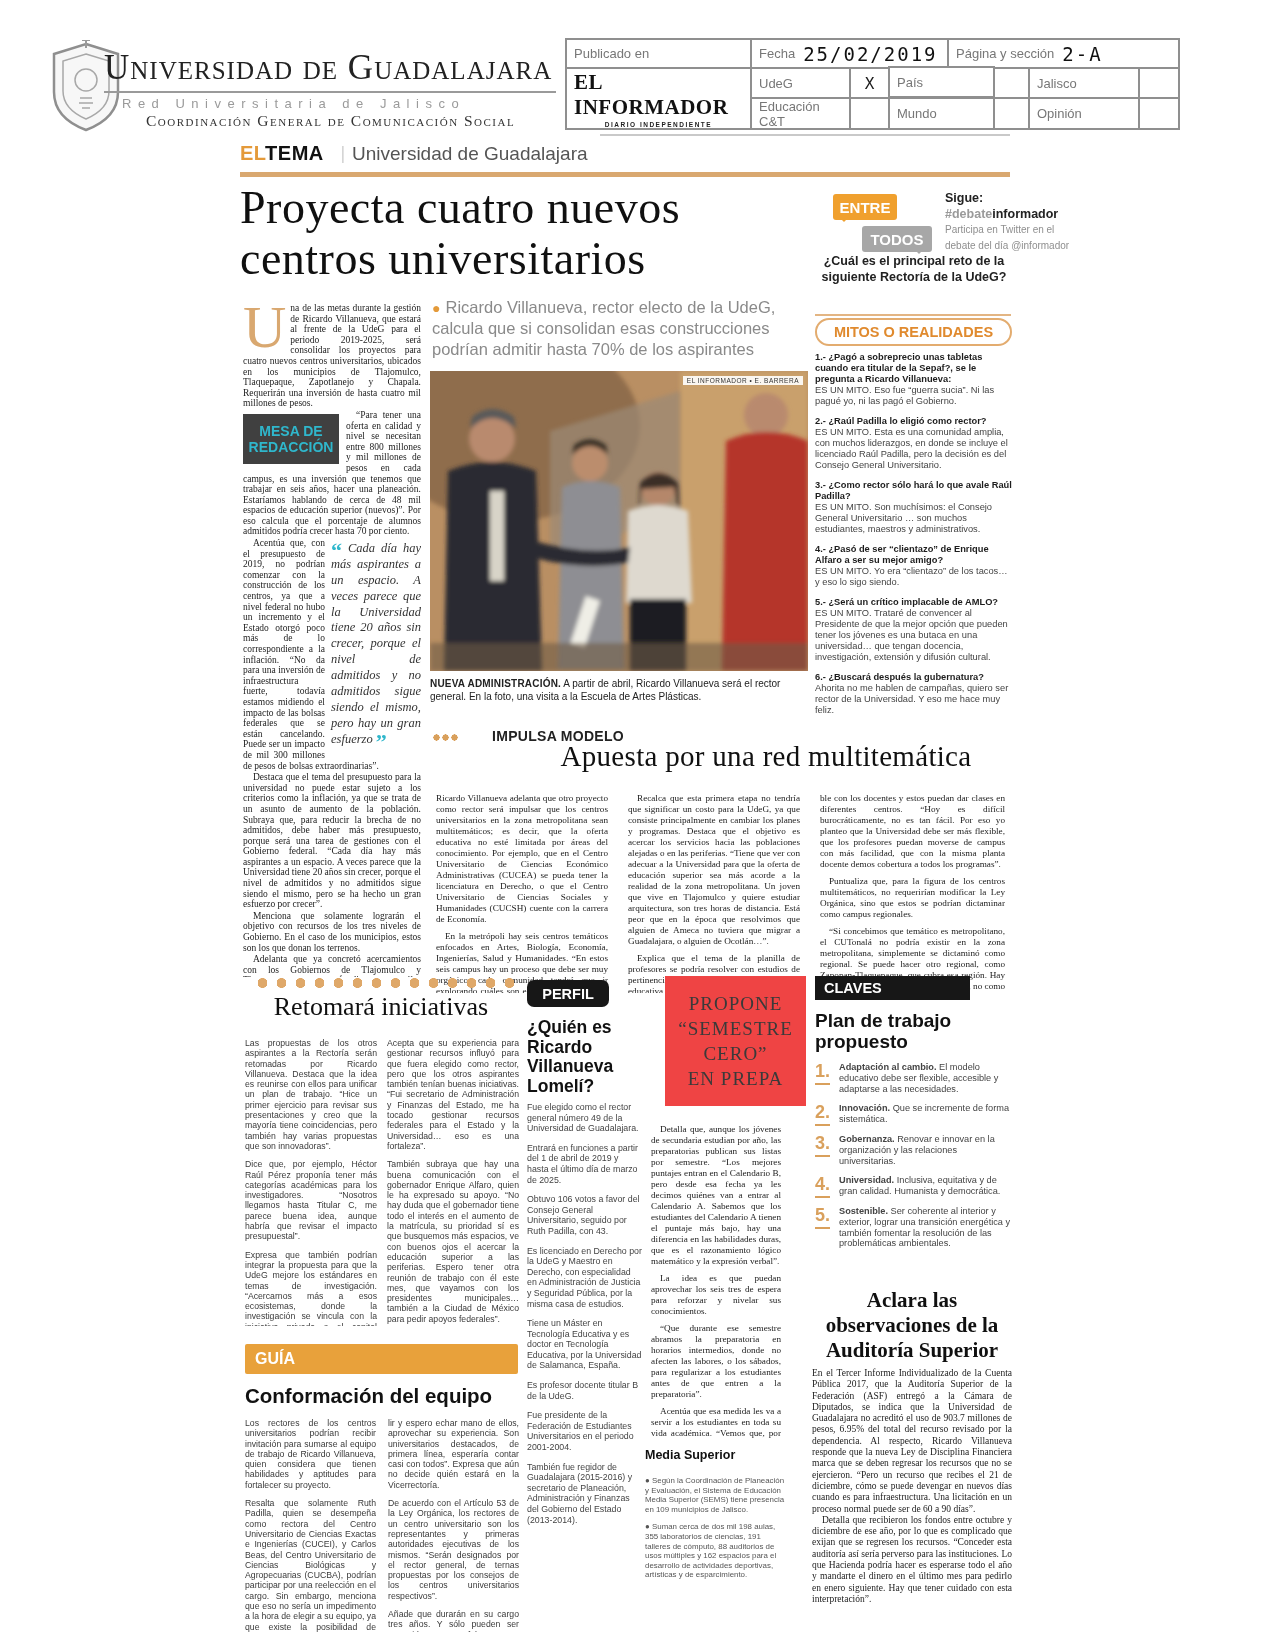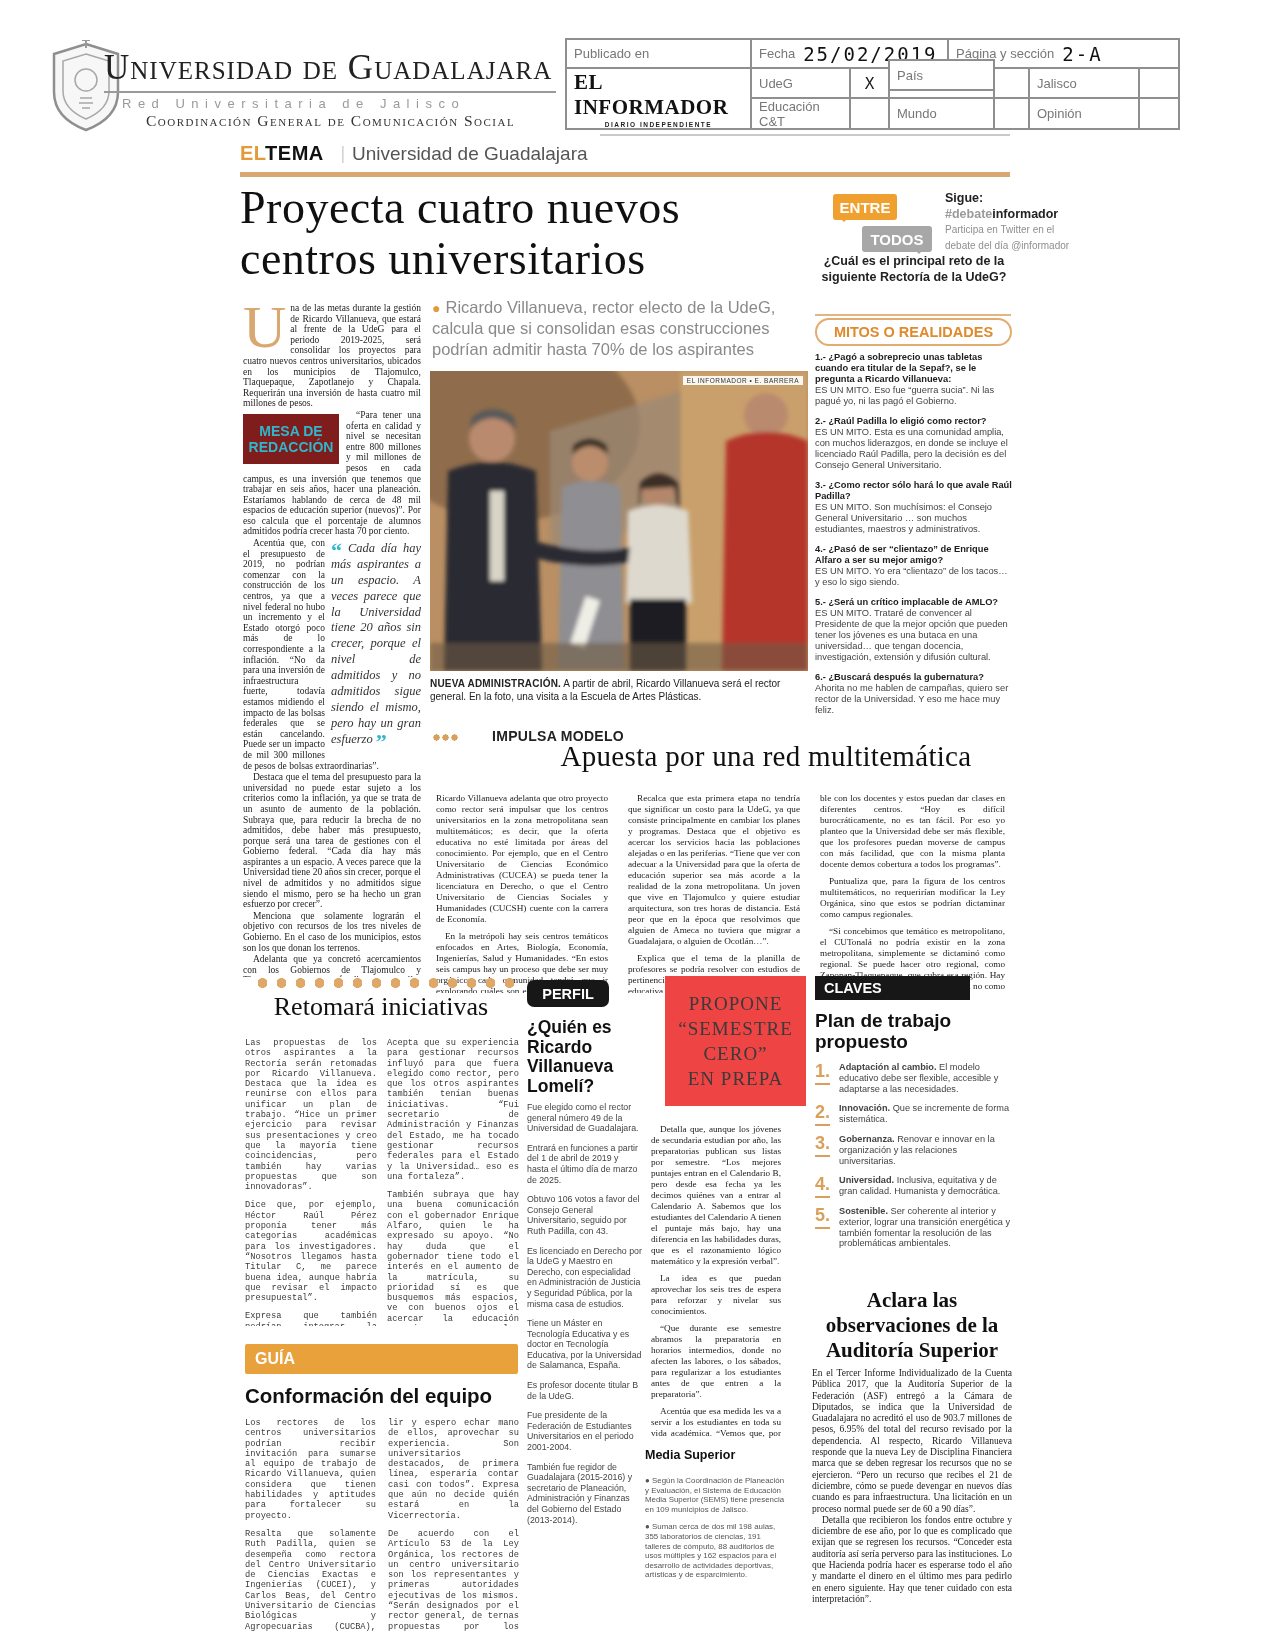--- a/index.html
+++ b/index.html
@@ -47,21 +47,21 @@
   .sigue .tag-gray{color:#9a9a9a;font-weight:bold;}
   .sigue .tag-b{font-weight:bold;}
   .sigue .small{font-size:10px;color:#8f8f8f;}
   .et-question{font-size:12.5px;font-weight:bold;text-align:center;line-height:1.25;color:#222;}
 
   
   .leadcol{font-size:9.5px;line-height:10.6px;}
   .leadcol p{margin:0 0 1px 0;}
   .leadcol p.ind{text-indent:10px;}
   .dropcap{float:left;font-size:60px;line-height:48px;color:#D9A870;padding-right:4px;font-weight:normal;}
-  .mesa{float:left;width:96px;height:50px;background:#7f1d1d;color:#2FB7CC;font-weight:bold;
+  .mesa{float:left;width:96px;height:50px;background:#404040;color:#2FB7CC;font-weight:bold;
         font-size:14px;line-height:1.15;text-align:center;display:flex;align-items:center;justify-content:center;
         margin:4px 7px 3px 0;font-family:"Liberation Sans",sans-serif;}
   .pullquote{float:right;width:90px;margin:3px 0 3px 6px;font-style:italic;font-size:12.5px;line-height:1.27;color:#333;}
   .pq-mark{color:#2FB7CC;font-style:normal;font-weight:bold;font-size:22px;line-height:0;vertical-align:-6px;}
 
   
   .photo-credit{position:absolute;top:5px;right:5px;background:rgba(255,255,255,.9);
                 font-size:6.5px;color:#333;padding:1px 4px;letter-spacing:.5px;}
   .caption{font-size:10px;line-height:1.3;color:#222;}
   .caption b{letter-spacing:.2px;}
@@ -80,21 +80,21 @@
   .impulsa-label{font-size:14px;font-weight:bold;color:#222;letter-spacing:.3px;padding-left:24px;}
   .sec-headline{font-size:29px;color:#101010;text-align:center;letter-spacing:.3px;}
   .bodycol{font-size:9.2px;line-height:11px;}
   .bodycol p{margin:6px;}
   .bodycol p.ind{text-indent:9px;}
 
   
   .dotted-row{background-image:radial-gradient(circle 5px,#DFA869 97%,transparent);
               background-size:19px 12px;background-repeat:repeat-x;height:12px;}
   .ret-headline{font-size:26px;text-align:center;color:#101010;}
-  .graycol{font-size:8.7px;line-height:10.3px;color:#3a3a3a;font-family:Liberation Mono, monospace;}
+  .graycol{font-size:8.7px;line-height:10.3px;color:#3a3a3a;}
   .graycol p{margin:0 0 8px 0;}
   .guia-label{background:#E8A13B;color:#fff;font-weight:bold;font-size:16px;
               display:flex;align-items:center;padding-left:10px;box-sizing:border-box;border-radius:2px;}
   .guia-headline{font-size:20.5px;font-weight:bold;color:#111;}
 
   
   .perfil-label{background:#171717;color:#fff;font-weight:bold;font-size:14.5px;border-radius:7px;
                 display:flex;align-items:center;justify-content:center;}
   .perfil-title{font-size:17.5px;font-weight:bold;line-height:1.12;color:#111;}
   .perfil-body{font-size:8.8px;line-height:10.6px;color:#444;}
@@ -155,21 +155,21 @@
     <span class="nm">EL INFORMADOR</span>
     <span class="tg sans">DIARIO INDEPENDIENTE</span>
   </div>
 
   <div class="cell sans" style="left:750px;top:67px;width:101px;height:32px;align-items:center;">
       <span class="lab">UdeG</span>
     </div>
   <div class="cell mono" style="left:849px;top:67px;width:41px;height:32px;justify-content:center;font-size:16px;">
       <span>X</span>
     </div>
-  <div class="cell sans" style="left:888px;top:59px;width:107px;height:32px;">
+  <div class="cell sans" style="left:888px;top:66px;width:107px;height:32px;">
       <span class="lab">País</span>
     </div>
   <div class="cell mono" style="left:993px;top:67px;width:37px;height:32px;">
       <span></span>
     </div>
   <div class="cell sans" style="left:1028px;top:67px;width:112px;height:32px;">
       <span class="lab">Jalisco</span>
     </div>
   <div class="cell mono" style="left:1138px;top:67px;width:42px;height:32px;">
       <span></span>

